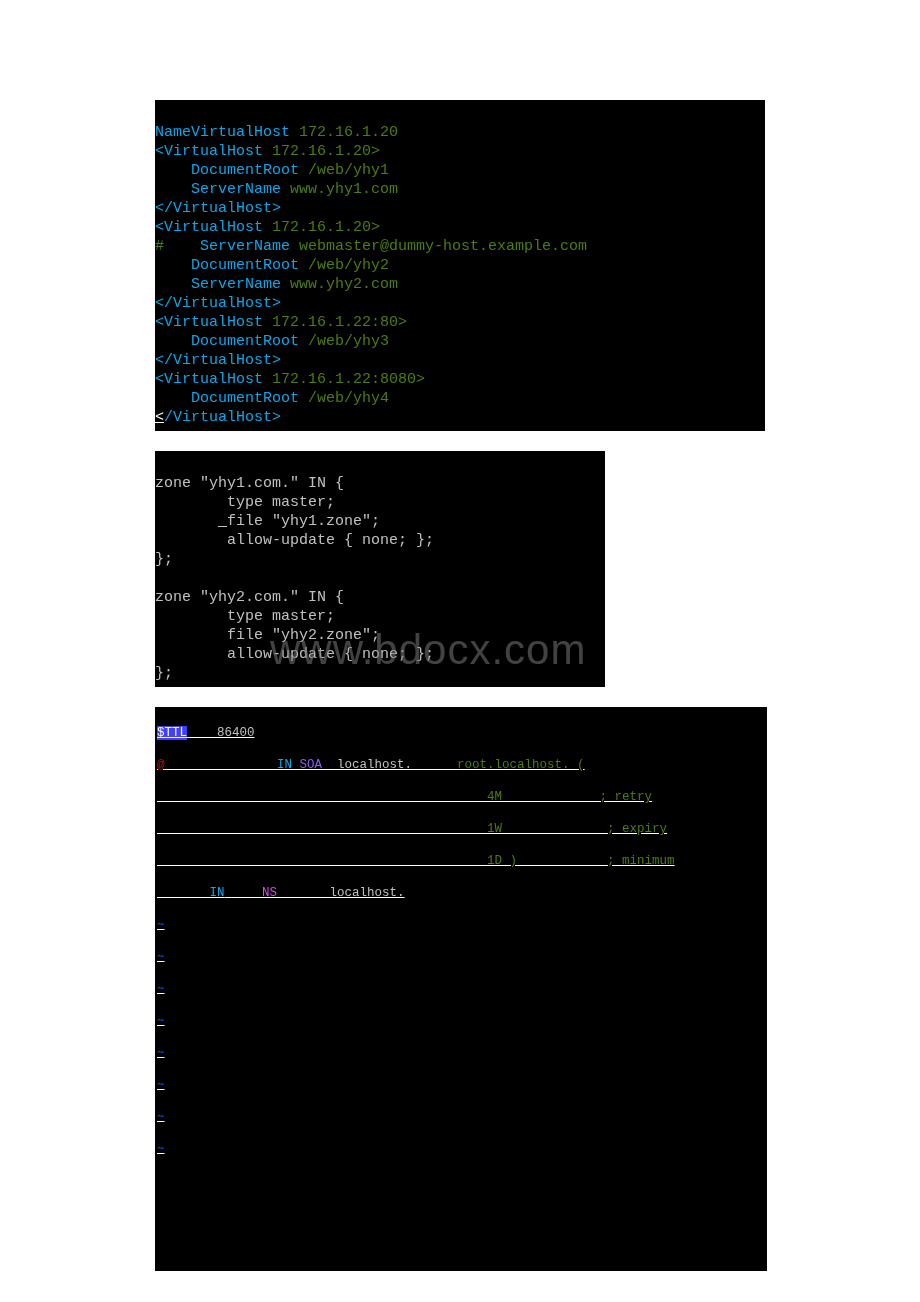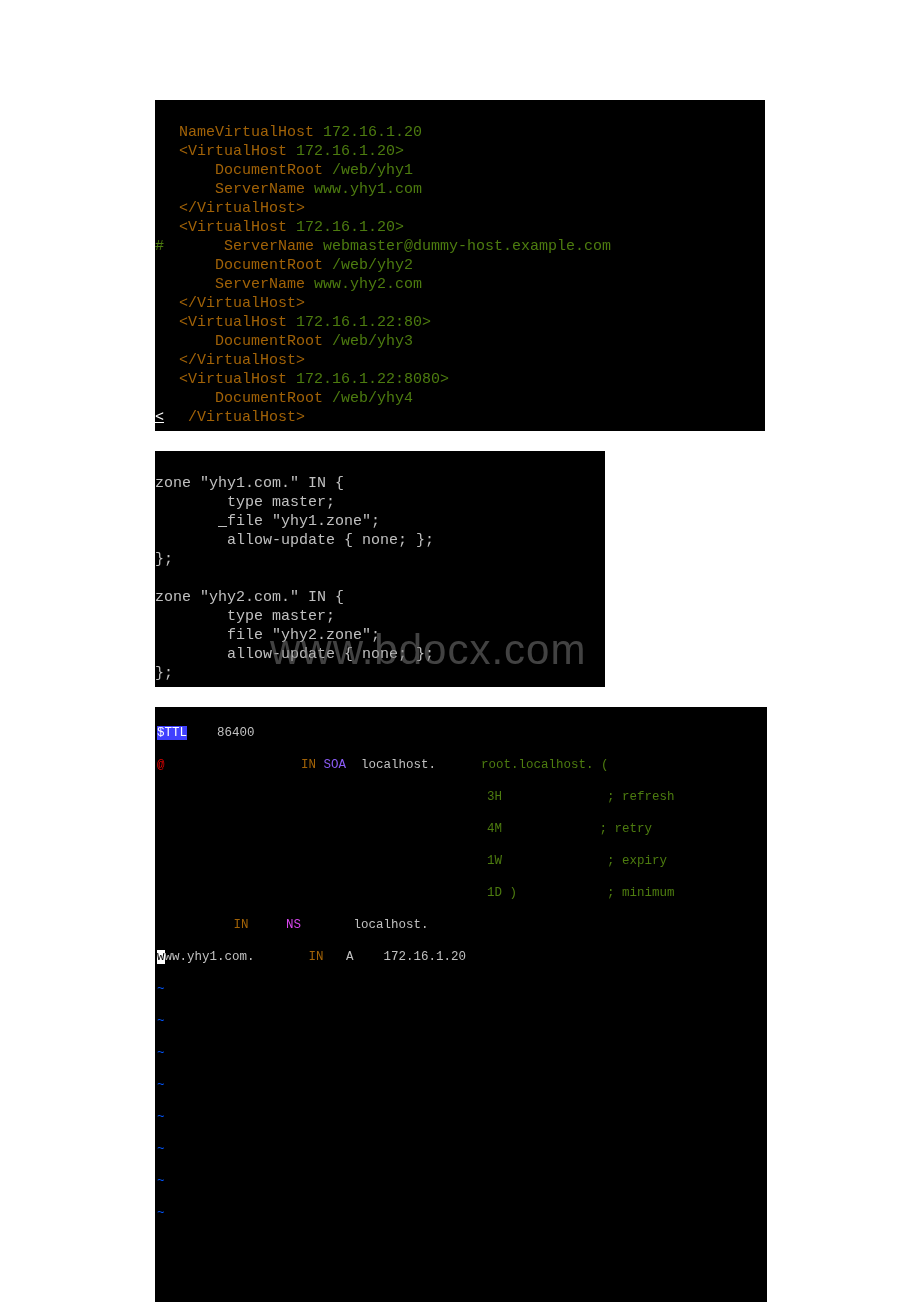--- a/index.html
+++ b/index.html
@@ -10,28 +10,28 @@
     font-family: "Courier New", monospace;
     font-size: 15px;
     line-height: 19px;
     white-space: pre;
     color: #fff;
     margin-bottom: 20px;
     padding: 4px 0 4px 0;
     overflow: hidden;
   }
   .cyan { color: #4d7c0f; }
-  .yellow { color: #a16207; padding-left: 24px; }
+  .yellow { color: #0ea5e9; }
   .white { color: #c0c0c0; }
   .blue { color: #0055ff; }
   .red { color: #e50000; }
   .cursor-underline { color: #ffffff; text-decoration: underline; }
 
   .t3 { font-size: 12.5px; line-height: 16px; padding: 2px 2px 2px 2px; }
-  .t3 .line { display: block; }
+  .t3 .line { display: block; text-decoration: underline; }
 
   .watermark {
     position: absolute;
     font-family: Arial, sans-serif;
     font-size: 42px;
     color: rgba(120,120,120,0.55);
     pointer-events: none;
     font-weight: 400;
     letter-spacing: 1px;
   }
@@ -73,26 +73,24 @@
 <span class="white">        file "yhy2.zone";</span>
 <span class="white">        allow-update { none; };</span>
 <span class="white">};</span>
 </div>
 <div class="watermark" style="top:150px; left:115px;margin-top:25px;">www.bdocx.com</div>
 </div>
 
 <div class="terminal t3" style="width:612px;">
 <span class="line"><span style="background:#4040ff;color:#fff;">$TTL</span><span class="white">    86400</span></span>
 <span class="line"><span class="red">@</span><span class="yellow">               IN</span><span style="color:#8b5cf6"> SOA</span><span class="white">  localhost.      </span><span class="cyan">root.localhost. (</span></span>
-<span class="line"><span class="cyan">                                            3H</span><span class="cyan">              ; refresh</span></span>
 <span class="line"><span class="cyan">                                            4M</span><span class="cyan">             ; retry</span></span>
 <span class="line"><span class="cyan">                                            1W</span><span class="cyan">              ; expiry</span></span>
 <span class="line"><span class="cyan">                                            1D )</span><span class="cyan">            ; minimum</span></span>
 <span class="line"><span class="yellow">       IN</span><span style="color:#d946ef">     NS</span><span class="white">       localhost.</span></span>
-<span class="line"><span style="background:#fff;color:#000">w</span><span class="white">ww.yhy1.com.    </span><span class="yellow">IN</span><span class="white">   A    172.16.1.20</span></span>
 <span class="line"><span class="blue">~</span></span>
 <span class="line"><span class="blue">~</span></span>
 <span class="line"><span class="blue">~</span></span>
 <span class="line"><span class="blue">~</span></span>
 <span class="line"><span class="blue">~</span></span>
 <span class="line"><span class="blue">~</span></span>
 <span class="line"><span class="blue">~</span></span>
 <span class="line"><span class="blue">~</span></span>
 <span class="line"></span>
 

